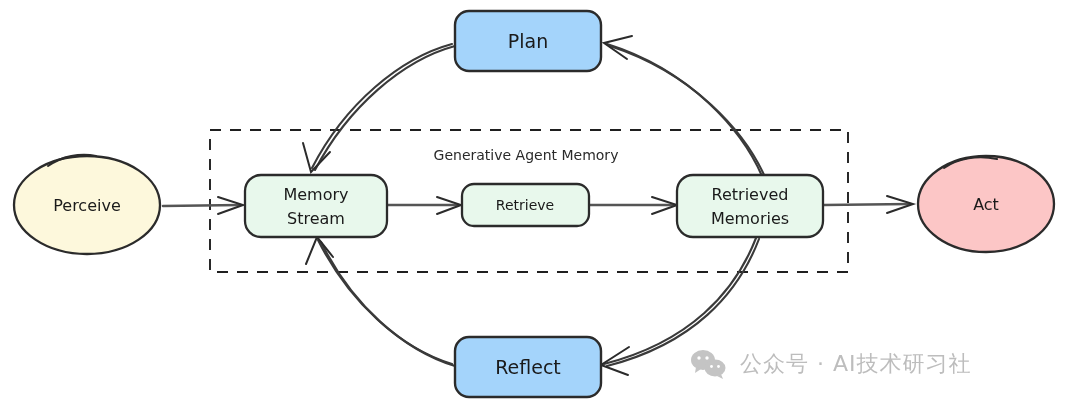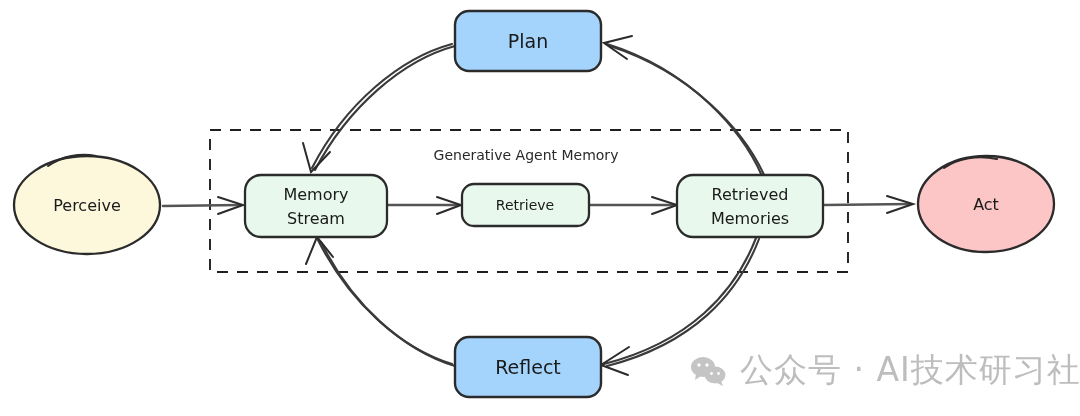--- a/index.html
+++ b/index.html
@@ -71,21 +71,21 @@
   
   #watermark {
     position: absolute;
     left: 690px;
     top: 348px;
     display: flex;
     align-items: center;
     gap: 12px;
     color: #bdbdbd;
     font-family: "DejaVu Sans", sans-serif;
-    font-size: 33px;
+    font-size: 22px;
     letter-spacing: 1px;
     white-space: nowrap;
     user-select: none;
   }
   #watermark .wm-text { color: #bdbdbd; }
   .wechat-icon { display: block; }
 </style>
 </head>
 <body>
 

